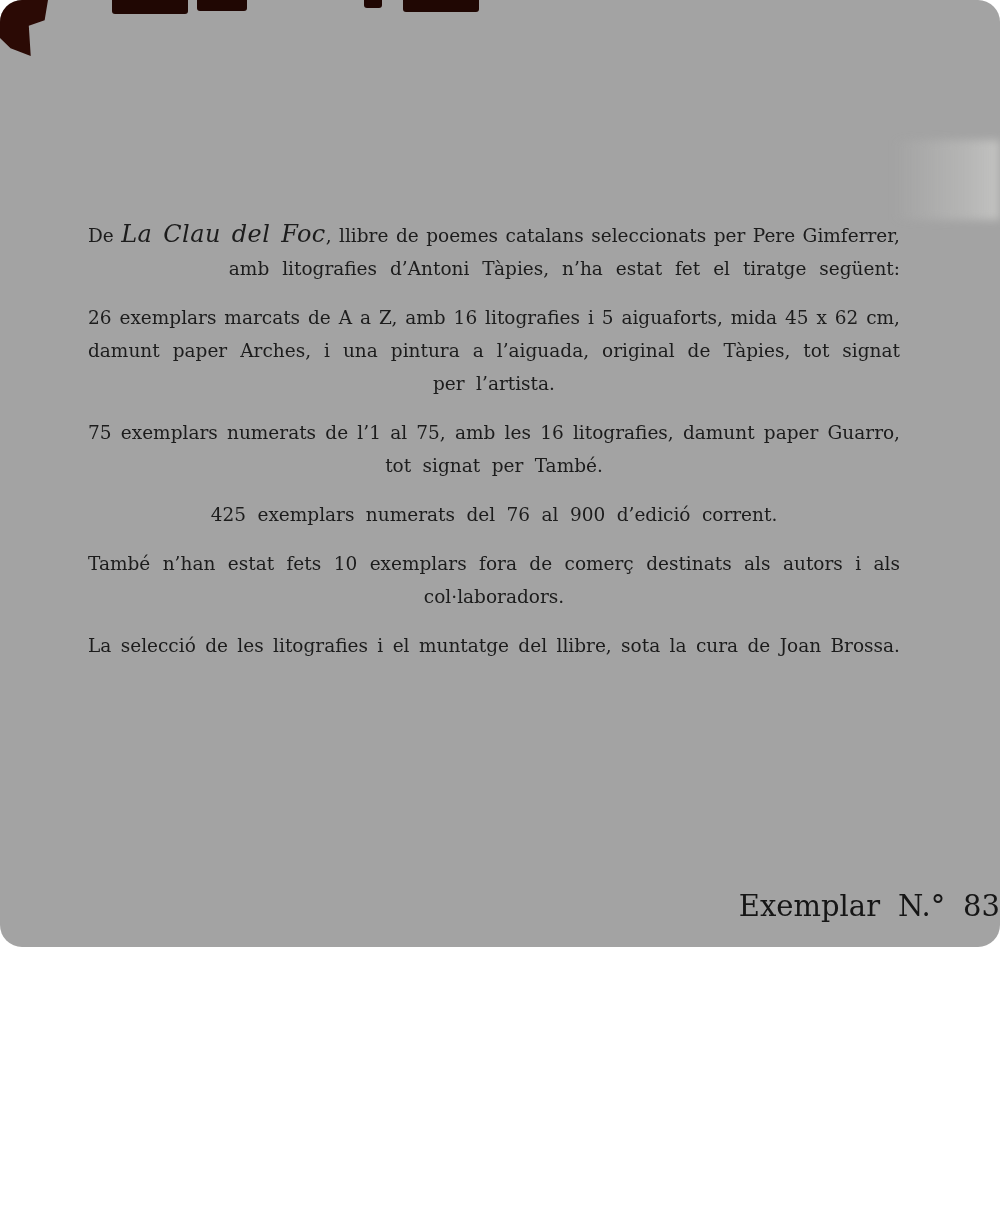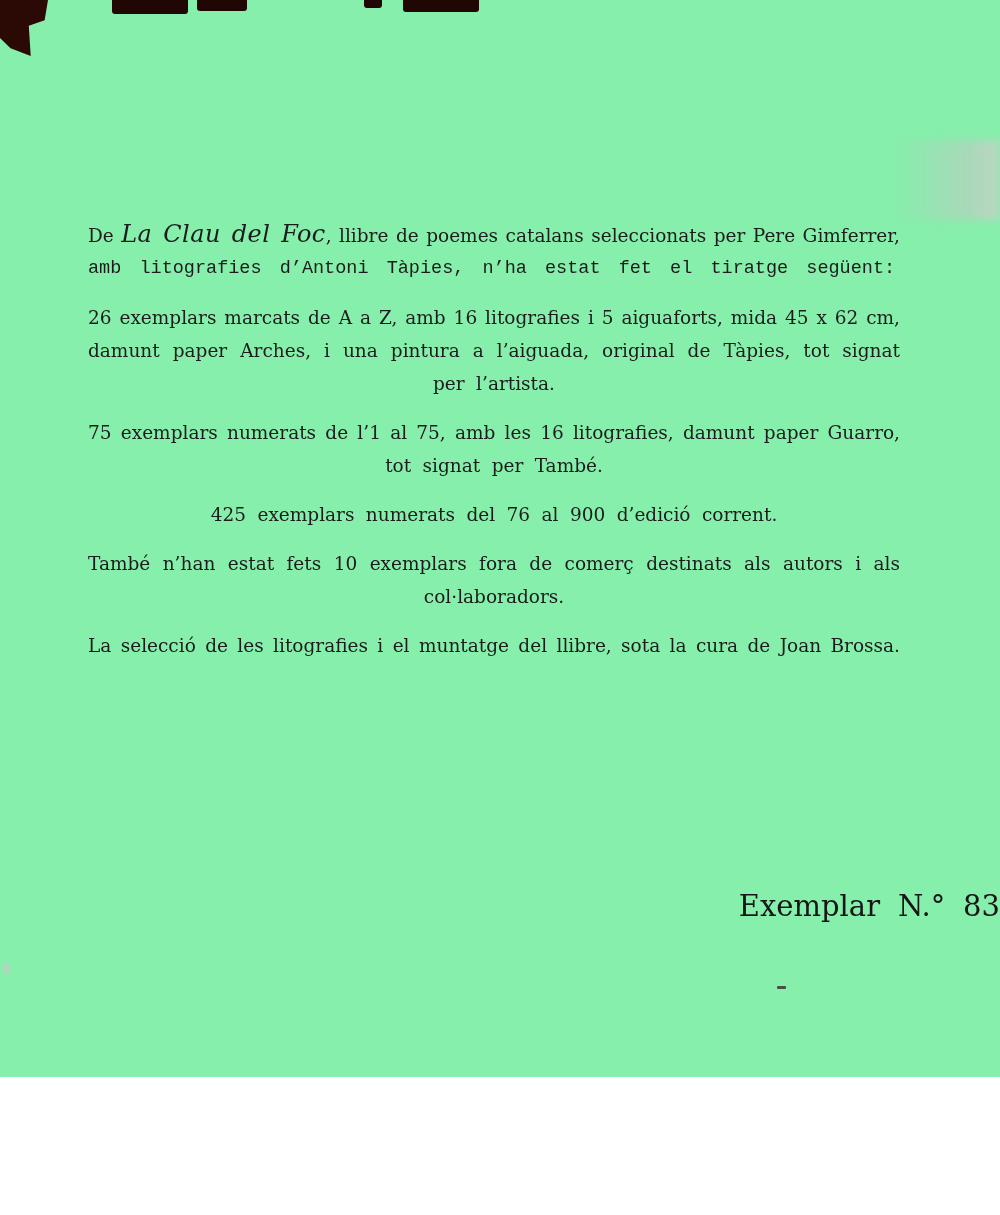--- a/index.html
+++ b/index.html
@@ -1,37 +1,38 @@
 <!DOCTYPE html>
 <html><head>
 <meta charset="utf-8">
 <style>
   html, body { margin: 0; padding: 0; background: #ffffff; }
   .page {
     position: relative;
     width: 1000px;
-    height: 1077px;
-    background: #86efac;
+    height: 947px;
+    background: #a3a3a3;
     overflow: hidden;
     font-family: "DejaVu Serif", serif;
     color: #1c1c1c;
+    border-radius: 22px;
   }
   
   .textblock {
     position: absolute;
     left: 88px;
     top: 218px;
     width: 812px;
     font-size: 18.5px;
     line-height: 33px;
     word-spacing: 0.08em;
   }
   .para { margin: 0 0 16px 0; }
   .line-fill { text-align: justify; text-align-last: justify; }
-  .line-left { text-align: left; word-spacing: 0.38em; font-family: Liberation Mono, monospace; }
+  .line-left { text-align: right; word-spacing: 0.38em; }
   .line-center { text-align: center; word-spacing: 0.30em; }
   .intro-title {
     font-style: italic;
     font-size: 24px;
     letter-spacing: 0.4px;
     word-spacing: 0.12em;
   }
   
   .exemplar {
     position: absolute;

